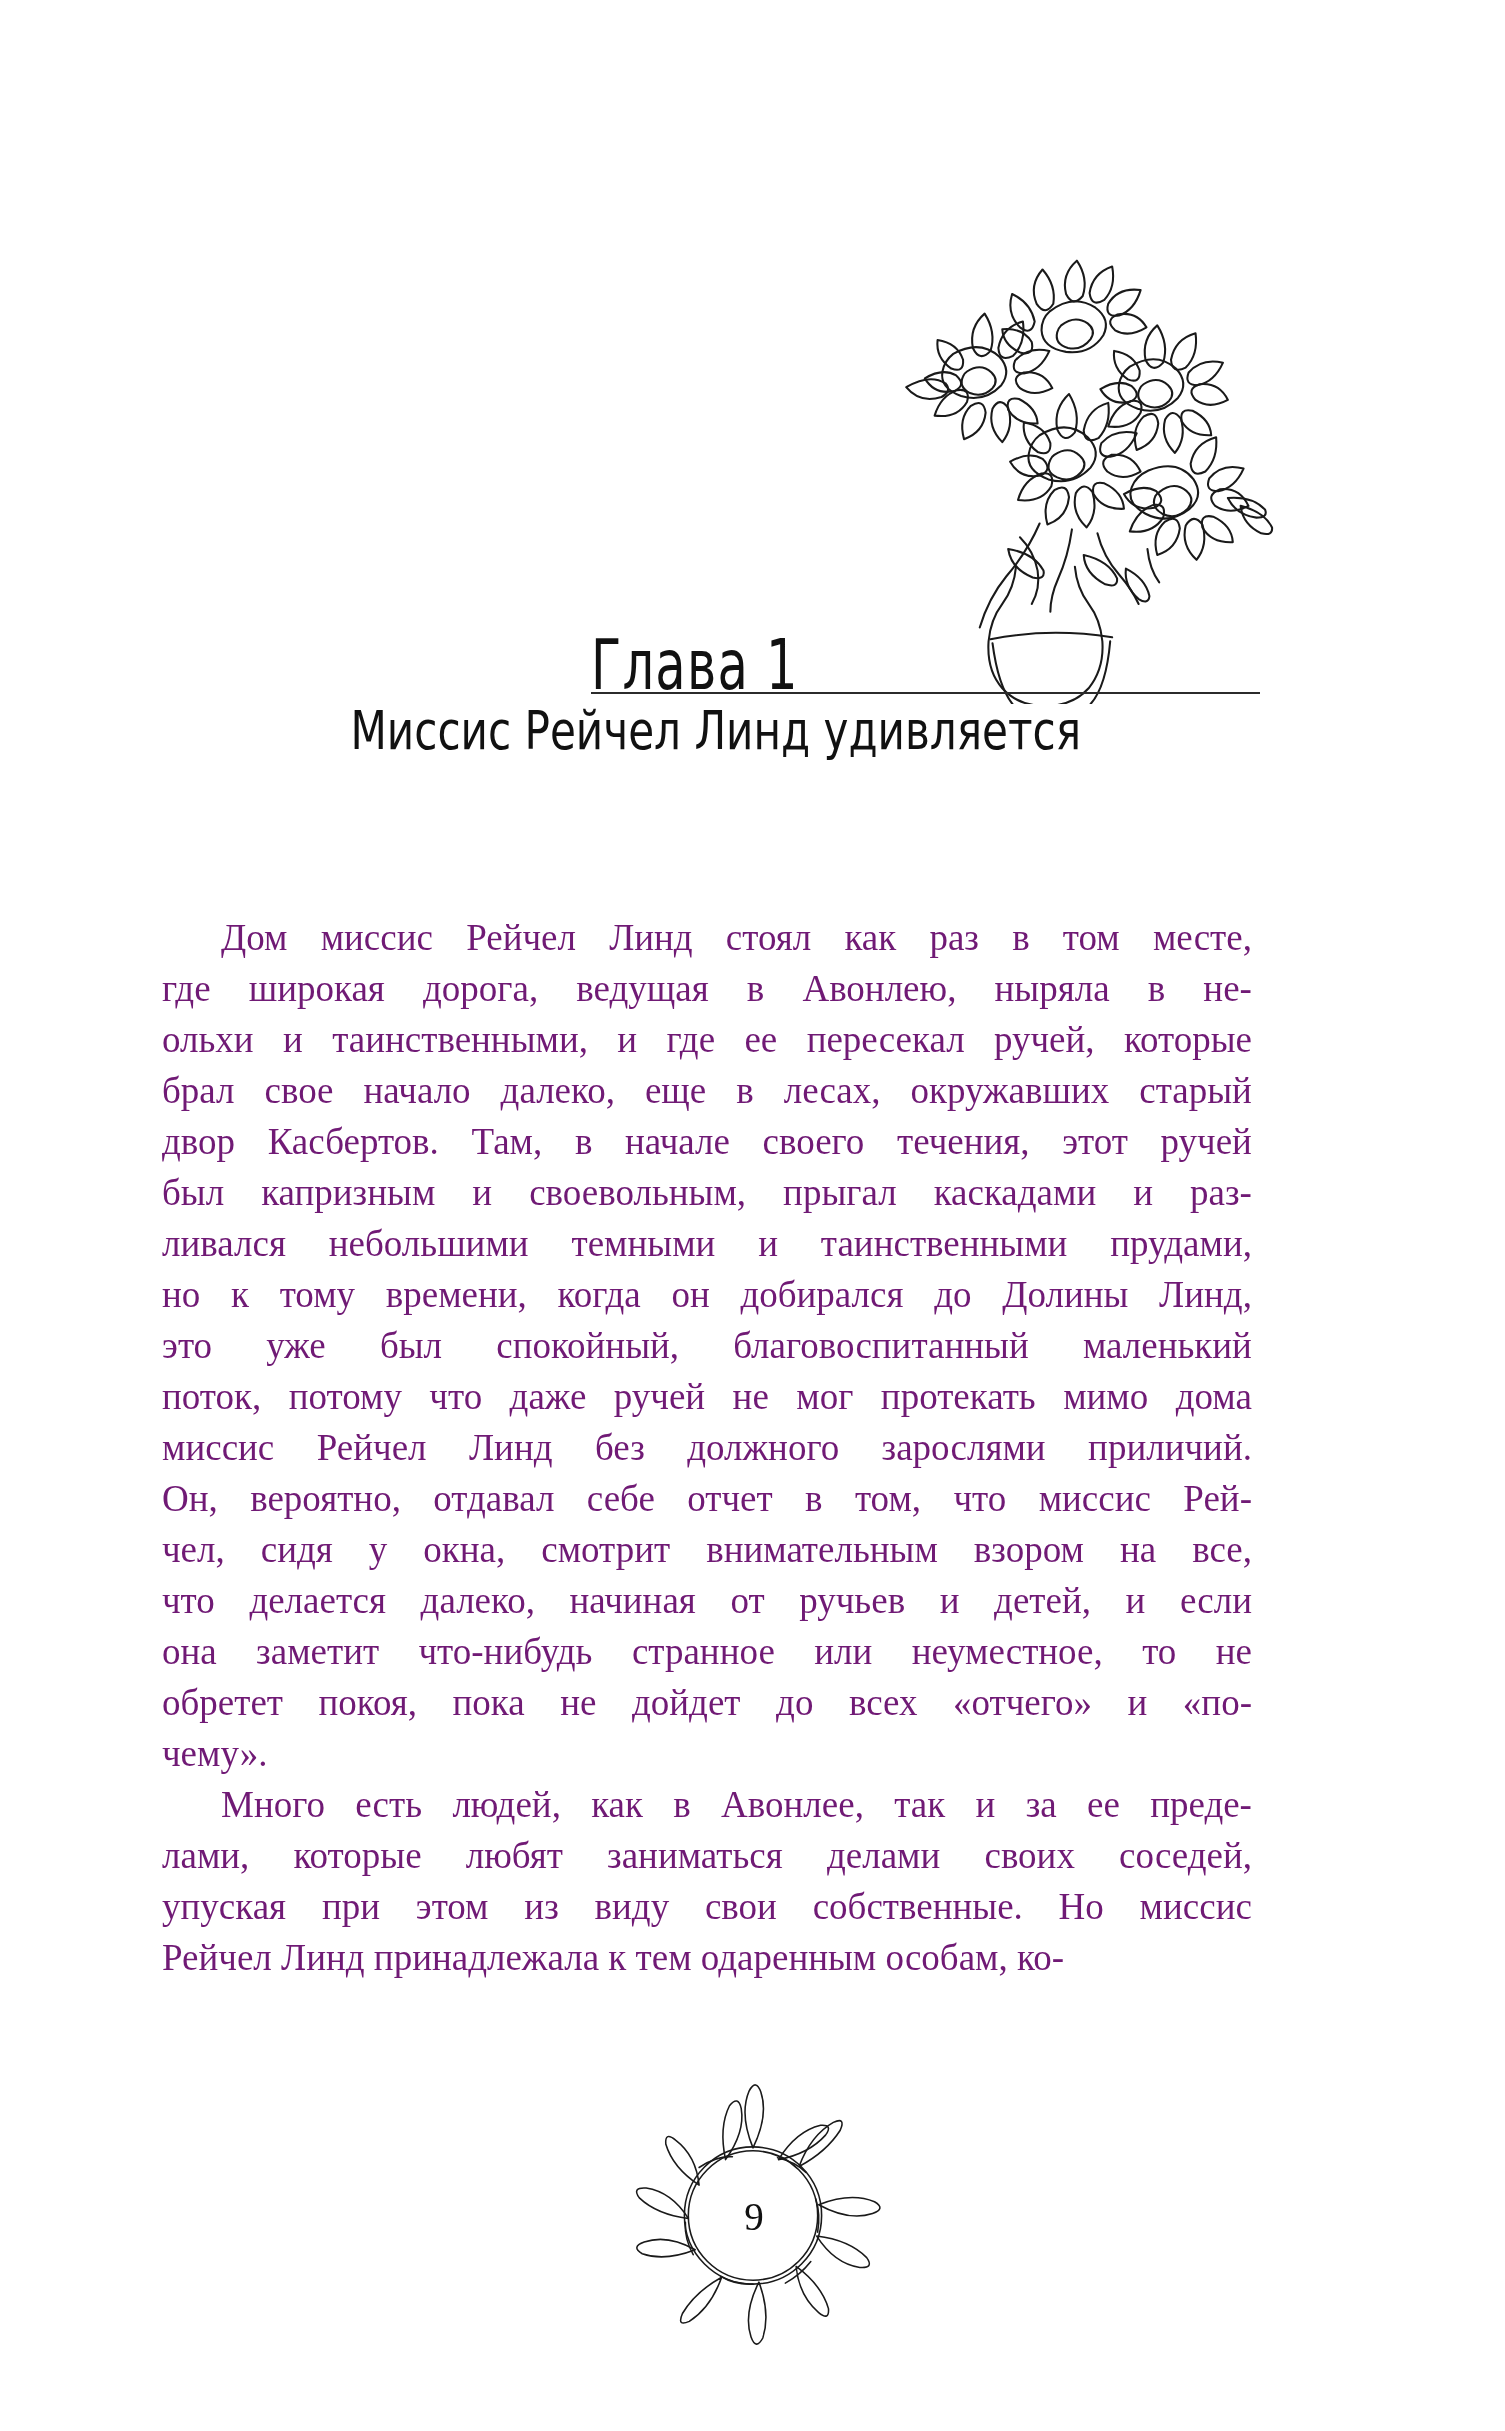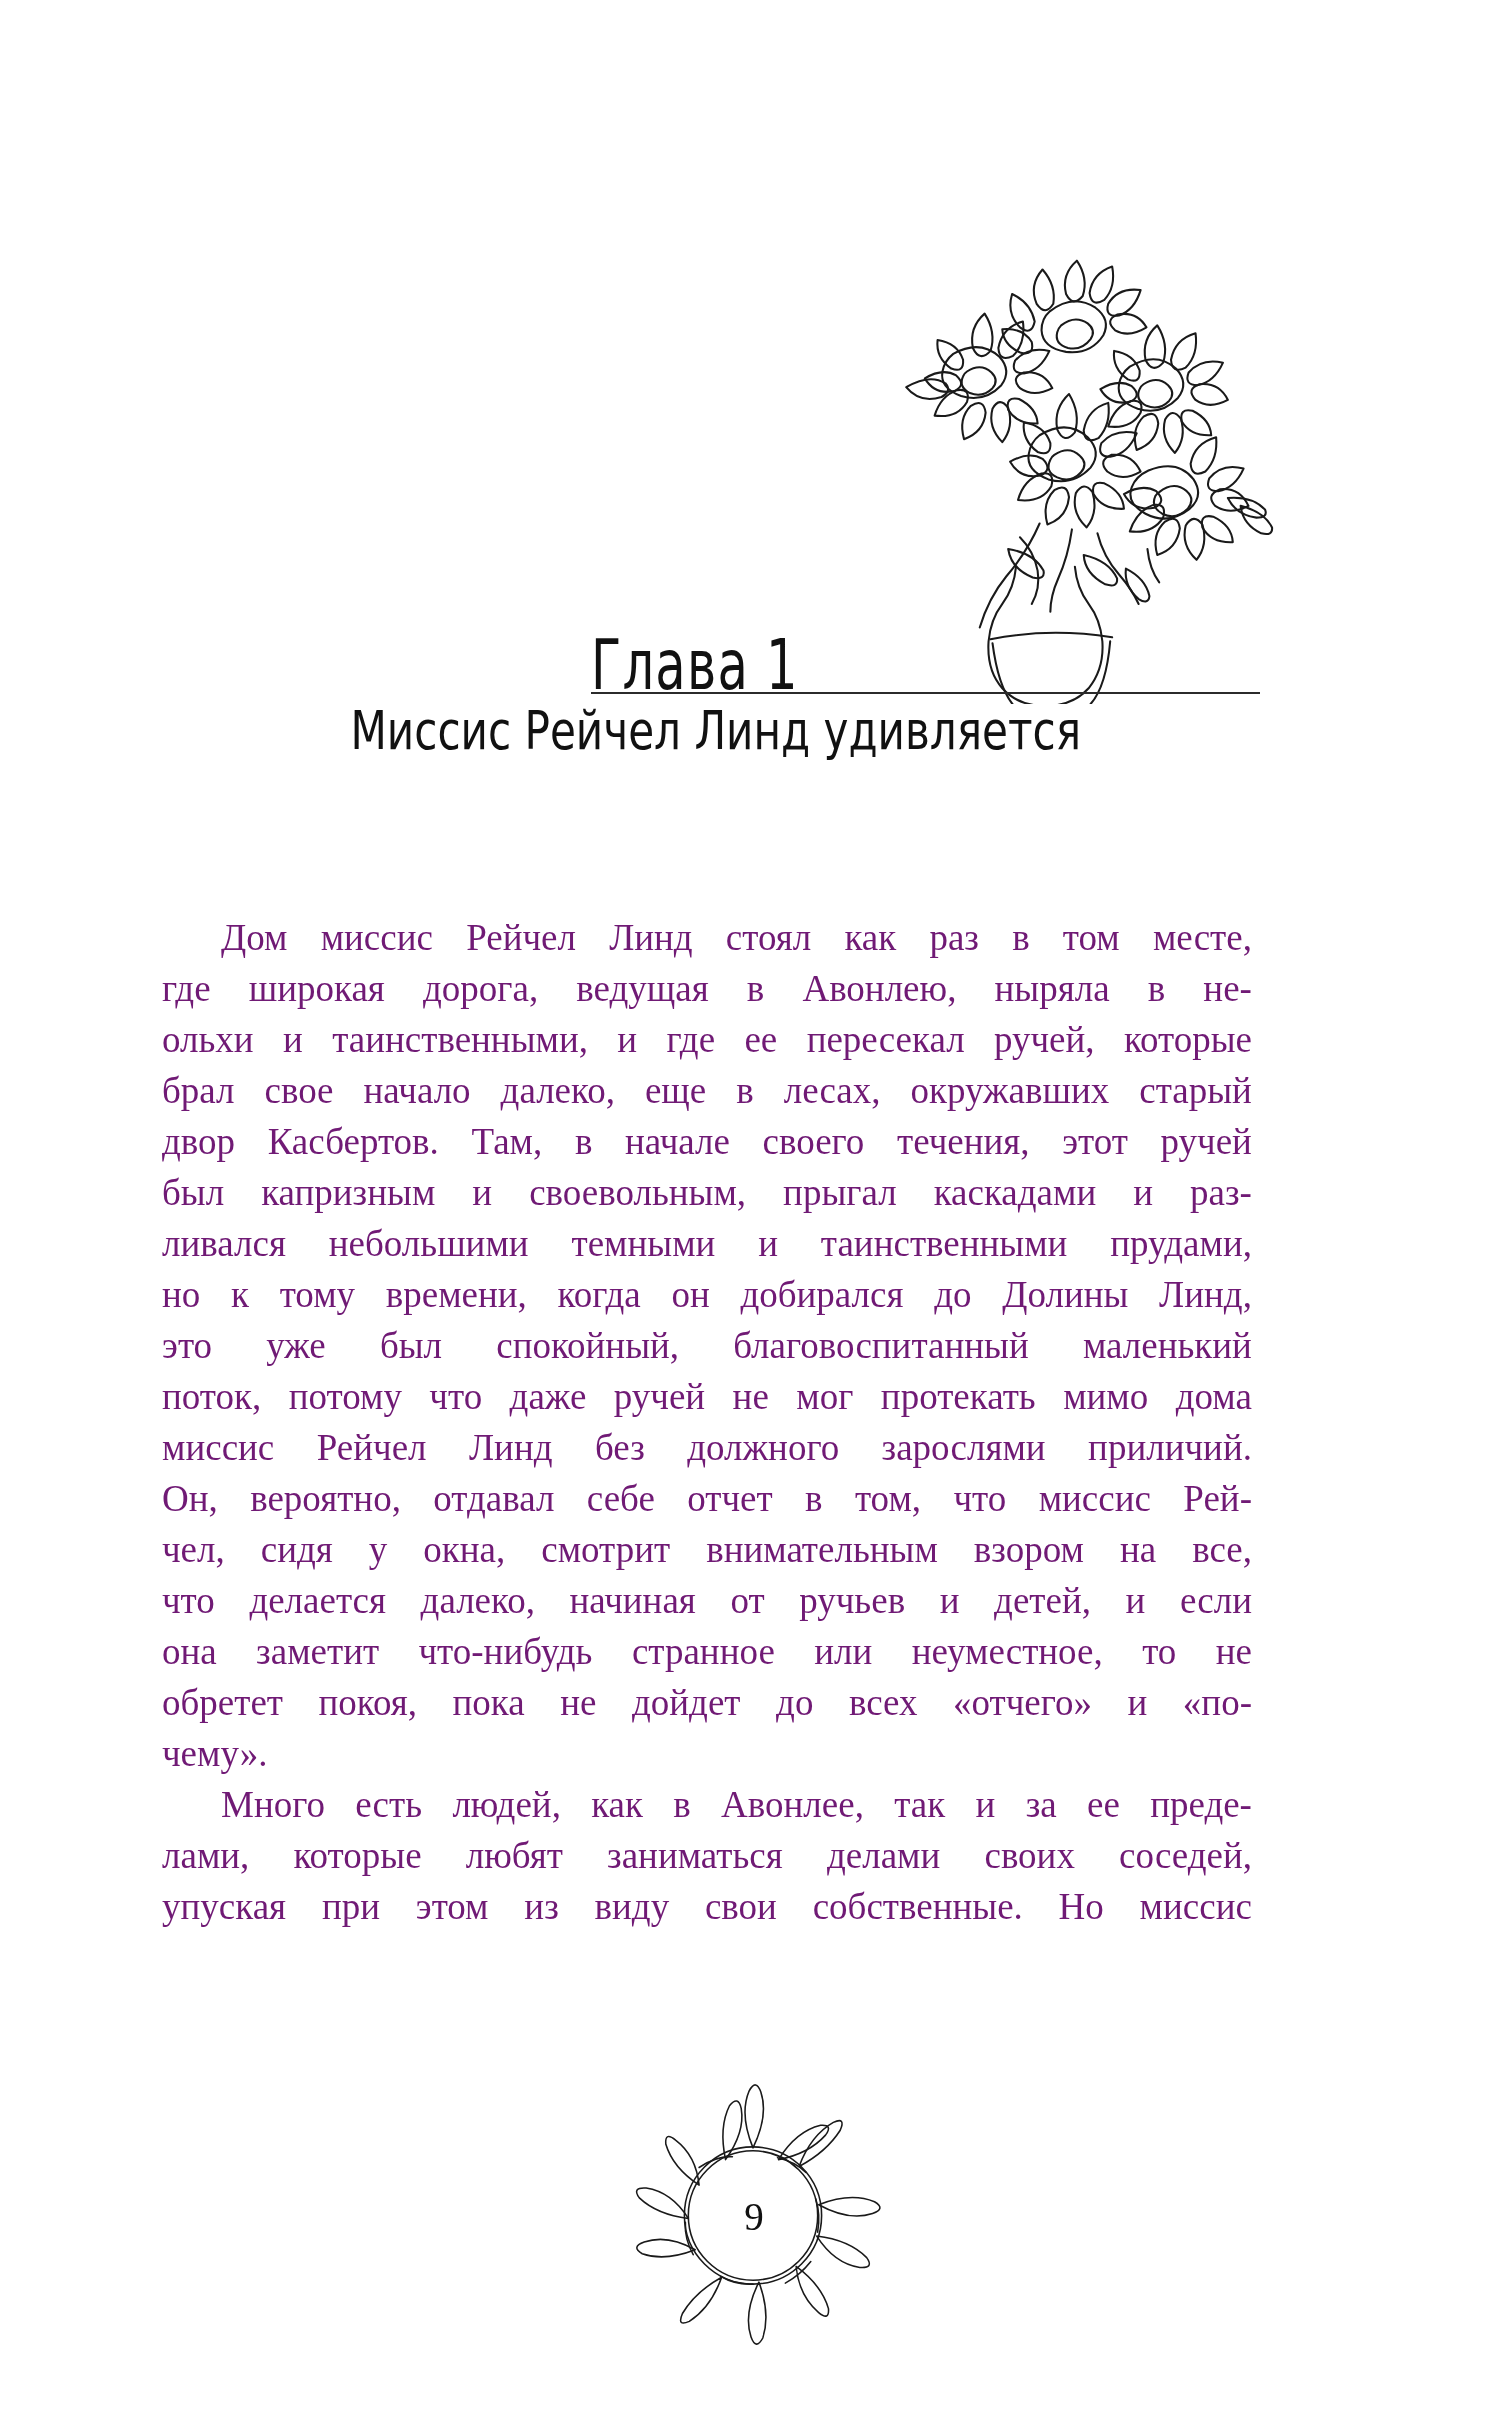--- a/index.html
+++ b/index.html
@@ -458,20 +458,21 @@
           <span>упуская</span>
           <span>при</span>
           <span>этом</span>
           <span>из</span>
           <span>виду</span>
           <span>свои</span>
           <span>собственные.</span>
           <span>Но</span>
           <span>миссис</span>
         </div>
+        <div class="tline last"><span>Рейчел Линд принадлежала к тем одаренным особам, ко-</span></div>
       </div>
     </div>
 
   <div class="page-number">
     <svg viewBox="0 0 300 270" fill="none" stroke="#1a1a1a" stroke-width="1.6" stroke-linecap="round" stroke-linejoin="round" aria-hidden="true">
 
       <circle cx="150" cy="135" r="66"></circle>
       <circle cx="150" cy="135" r="70"></circle>
 
       <g>

